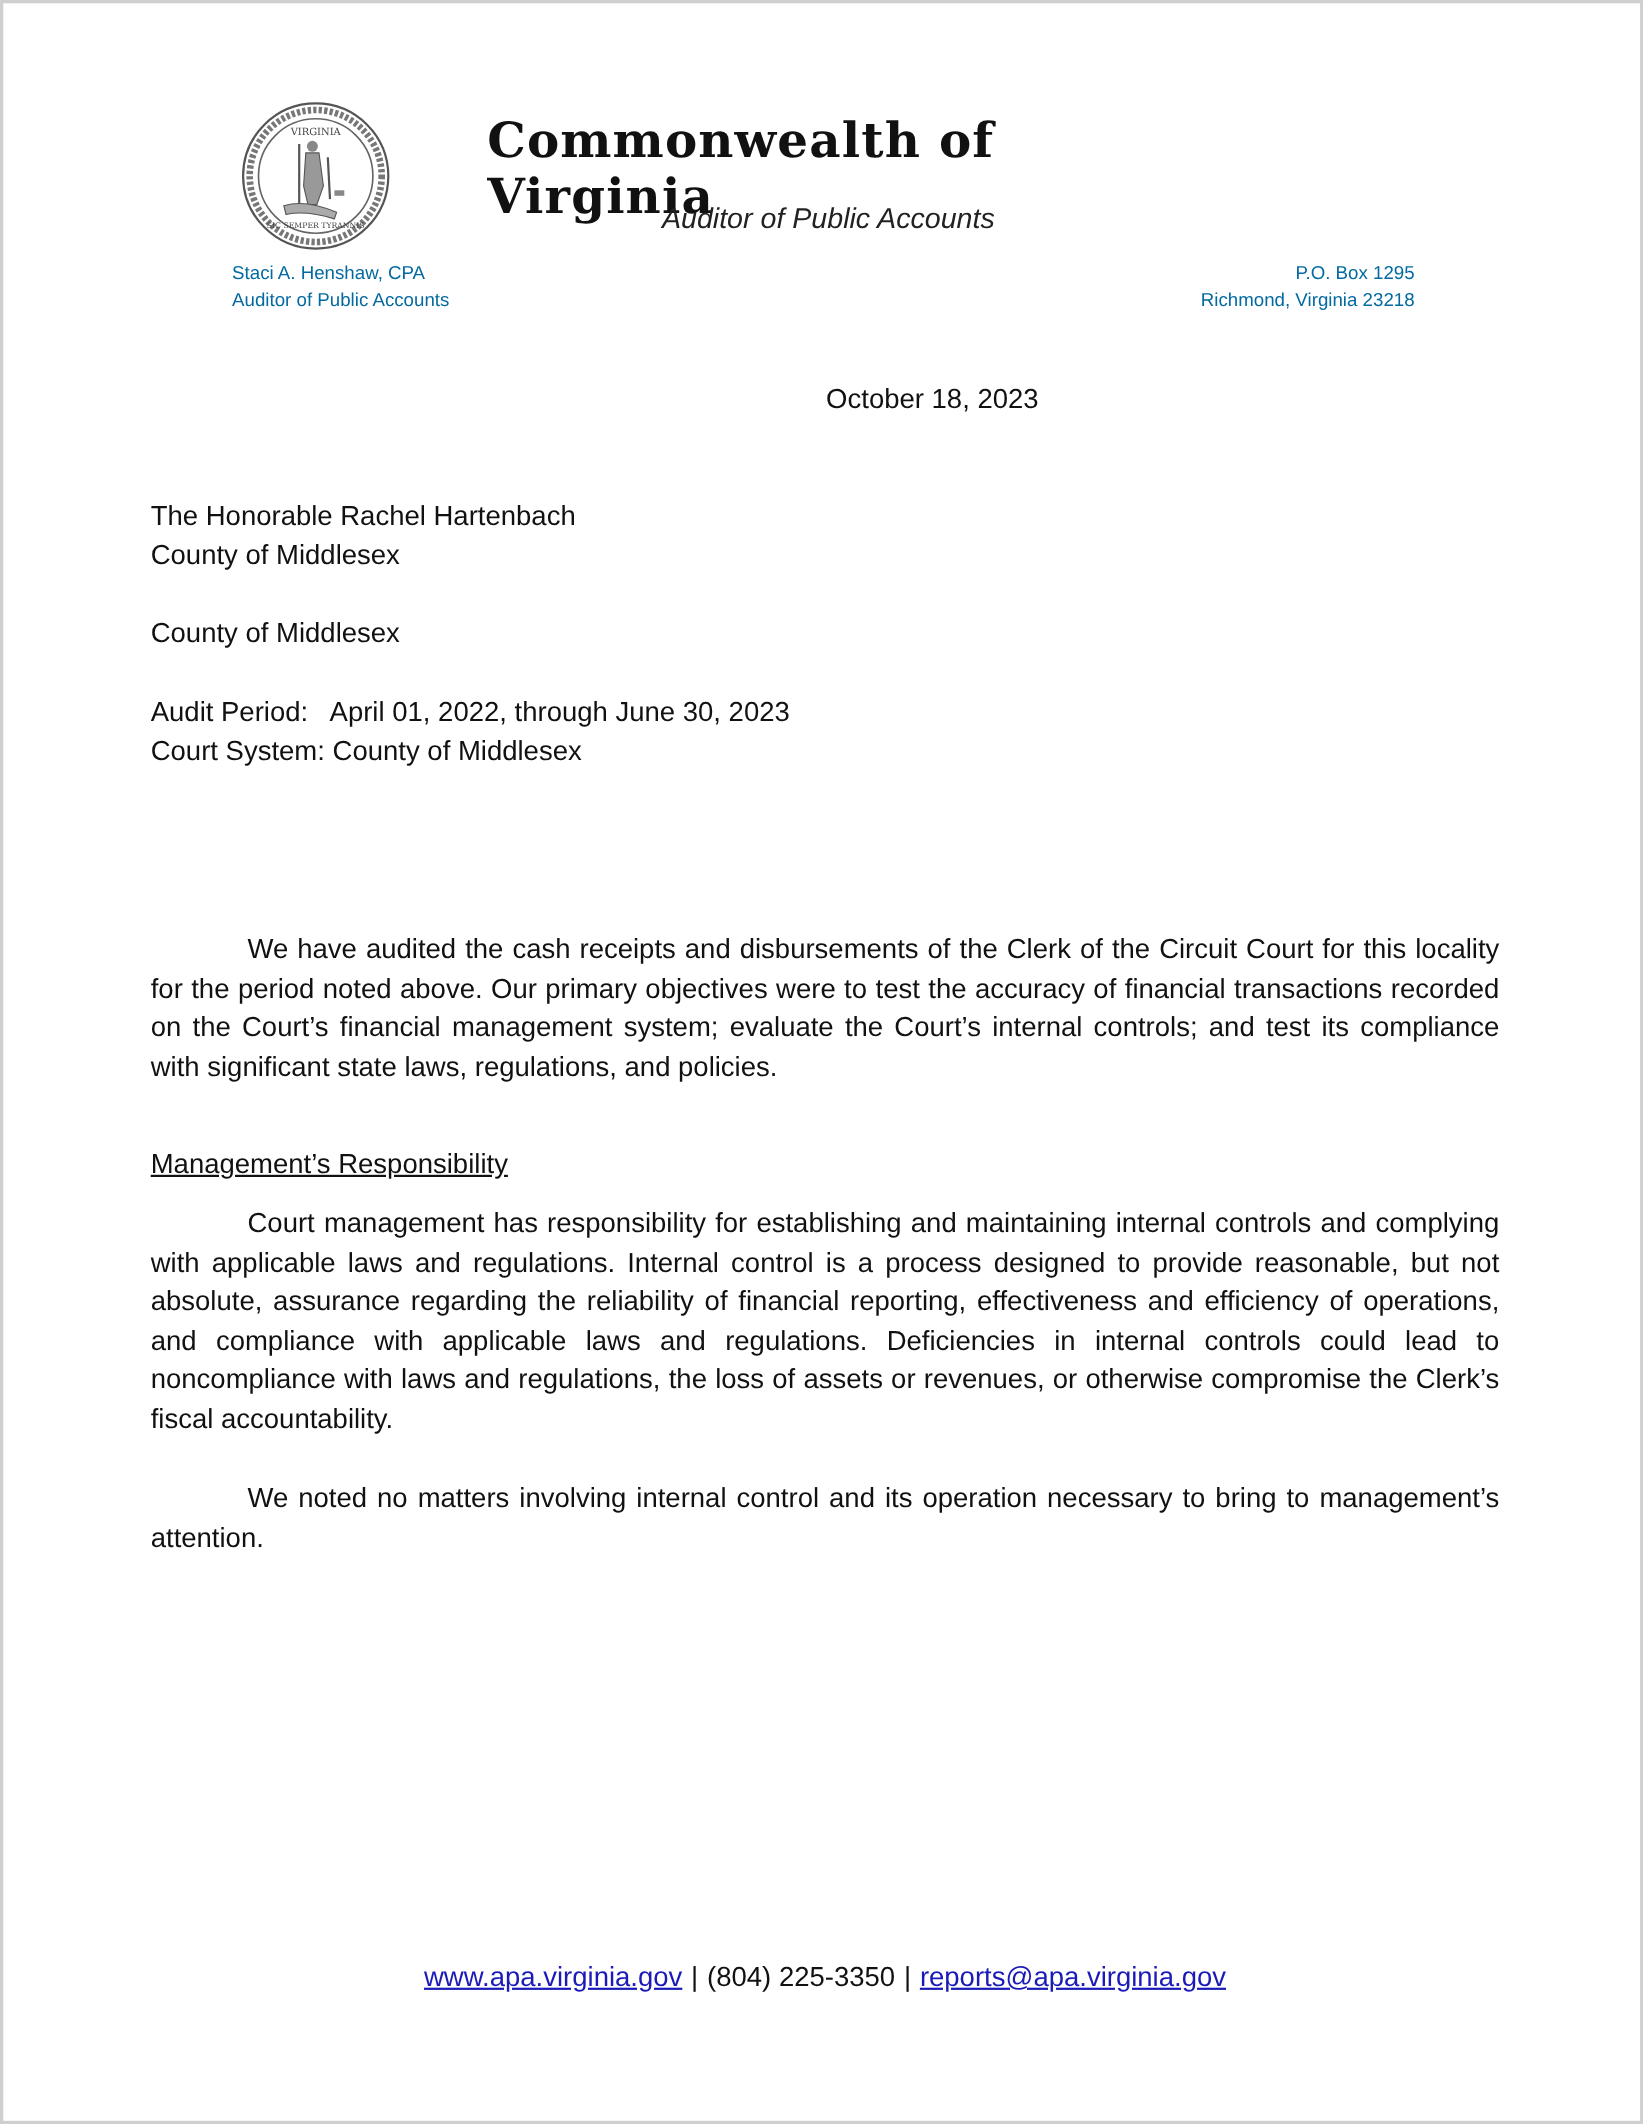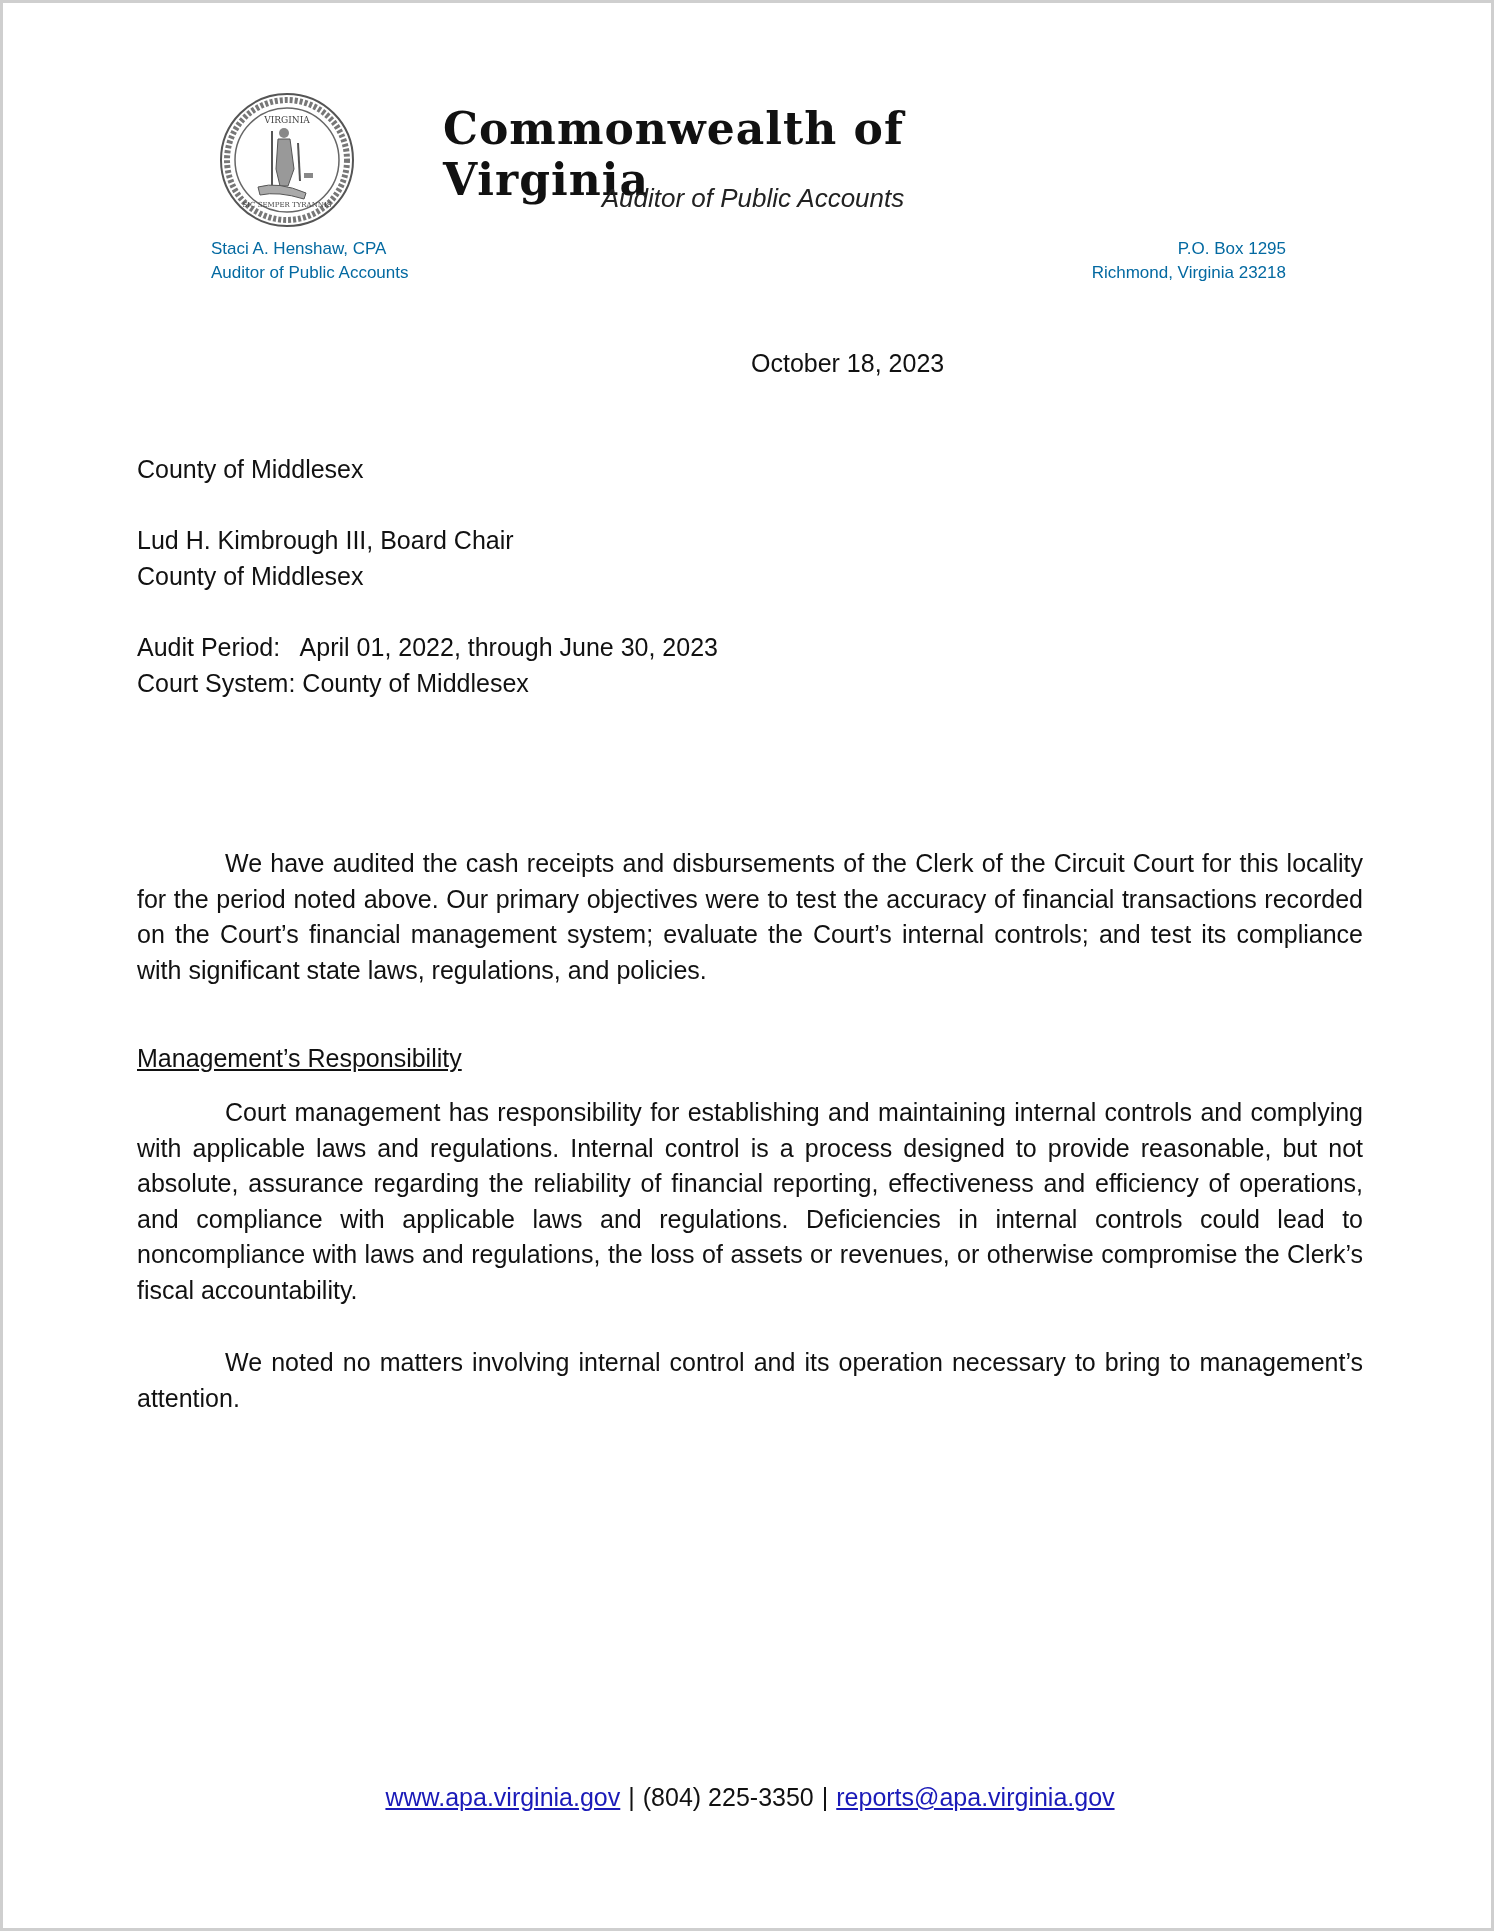--- a/index.html
+++ b/index.html
@@ -56,23 +56,23 @@
   </div>
 
   <div class="abs small right-info">
     <div>P.O. Box 1295</div>
     <div>Richmond, Virginia 23218</div>
   </div>
 
   <div class="abs date">October 18, 2023</div>
 
   <div class="abs addr" style="top:449px;">
+    <div>The Honorable Rachel Hartenbach</div>
     <div>County of Middlesex</div>
     <div class="gap"></div>
-    <div>Lud H. Kimbrough III, Board Chair</div>
     <div>County of Middlesex</div>
     <div class="gap"></div>
     <div>
       <span>Audit Period:</span>&nbsp;&nbsp;
       <span>April 01, 2022, through June 30, 2023</span>
     </div>
     <div>
       <span>Court System:</span>
       <span>County of Middlesex</span>
     </div>

